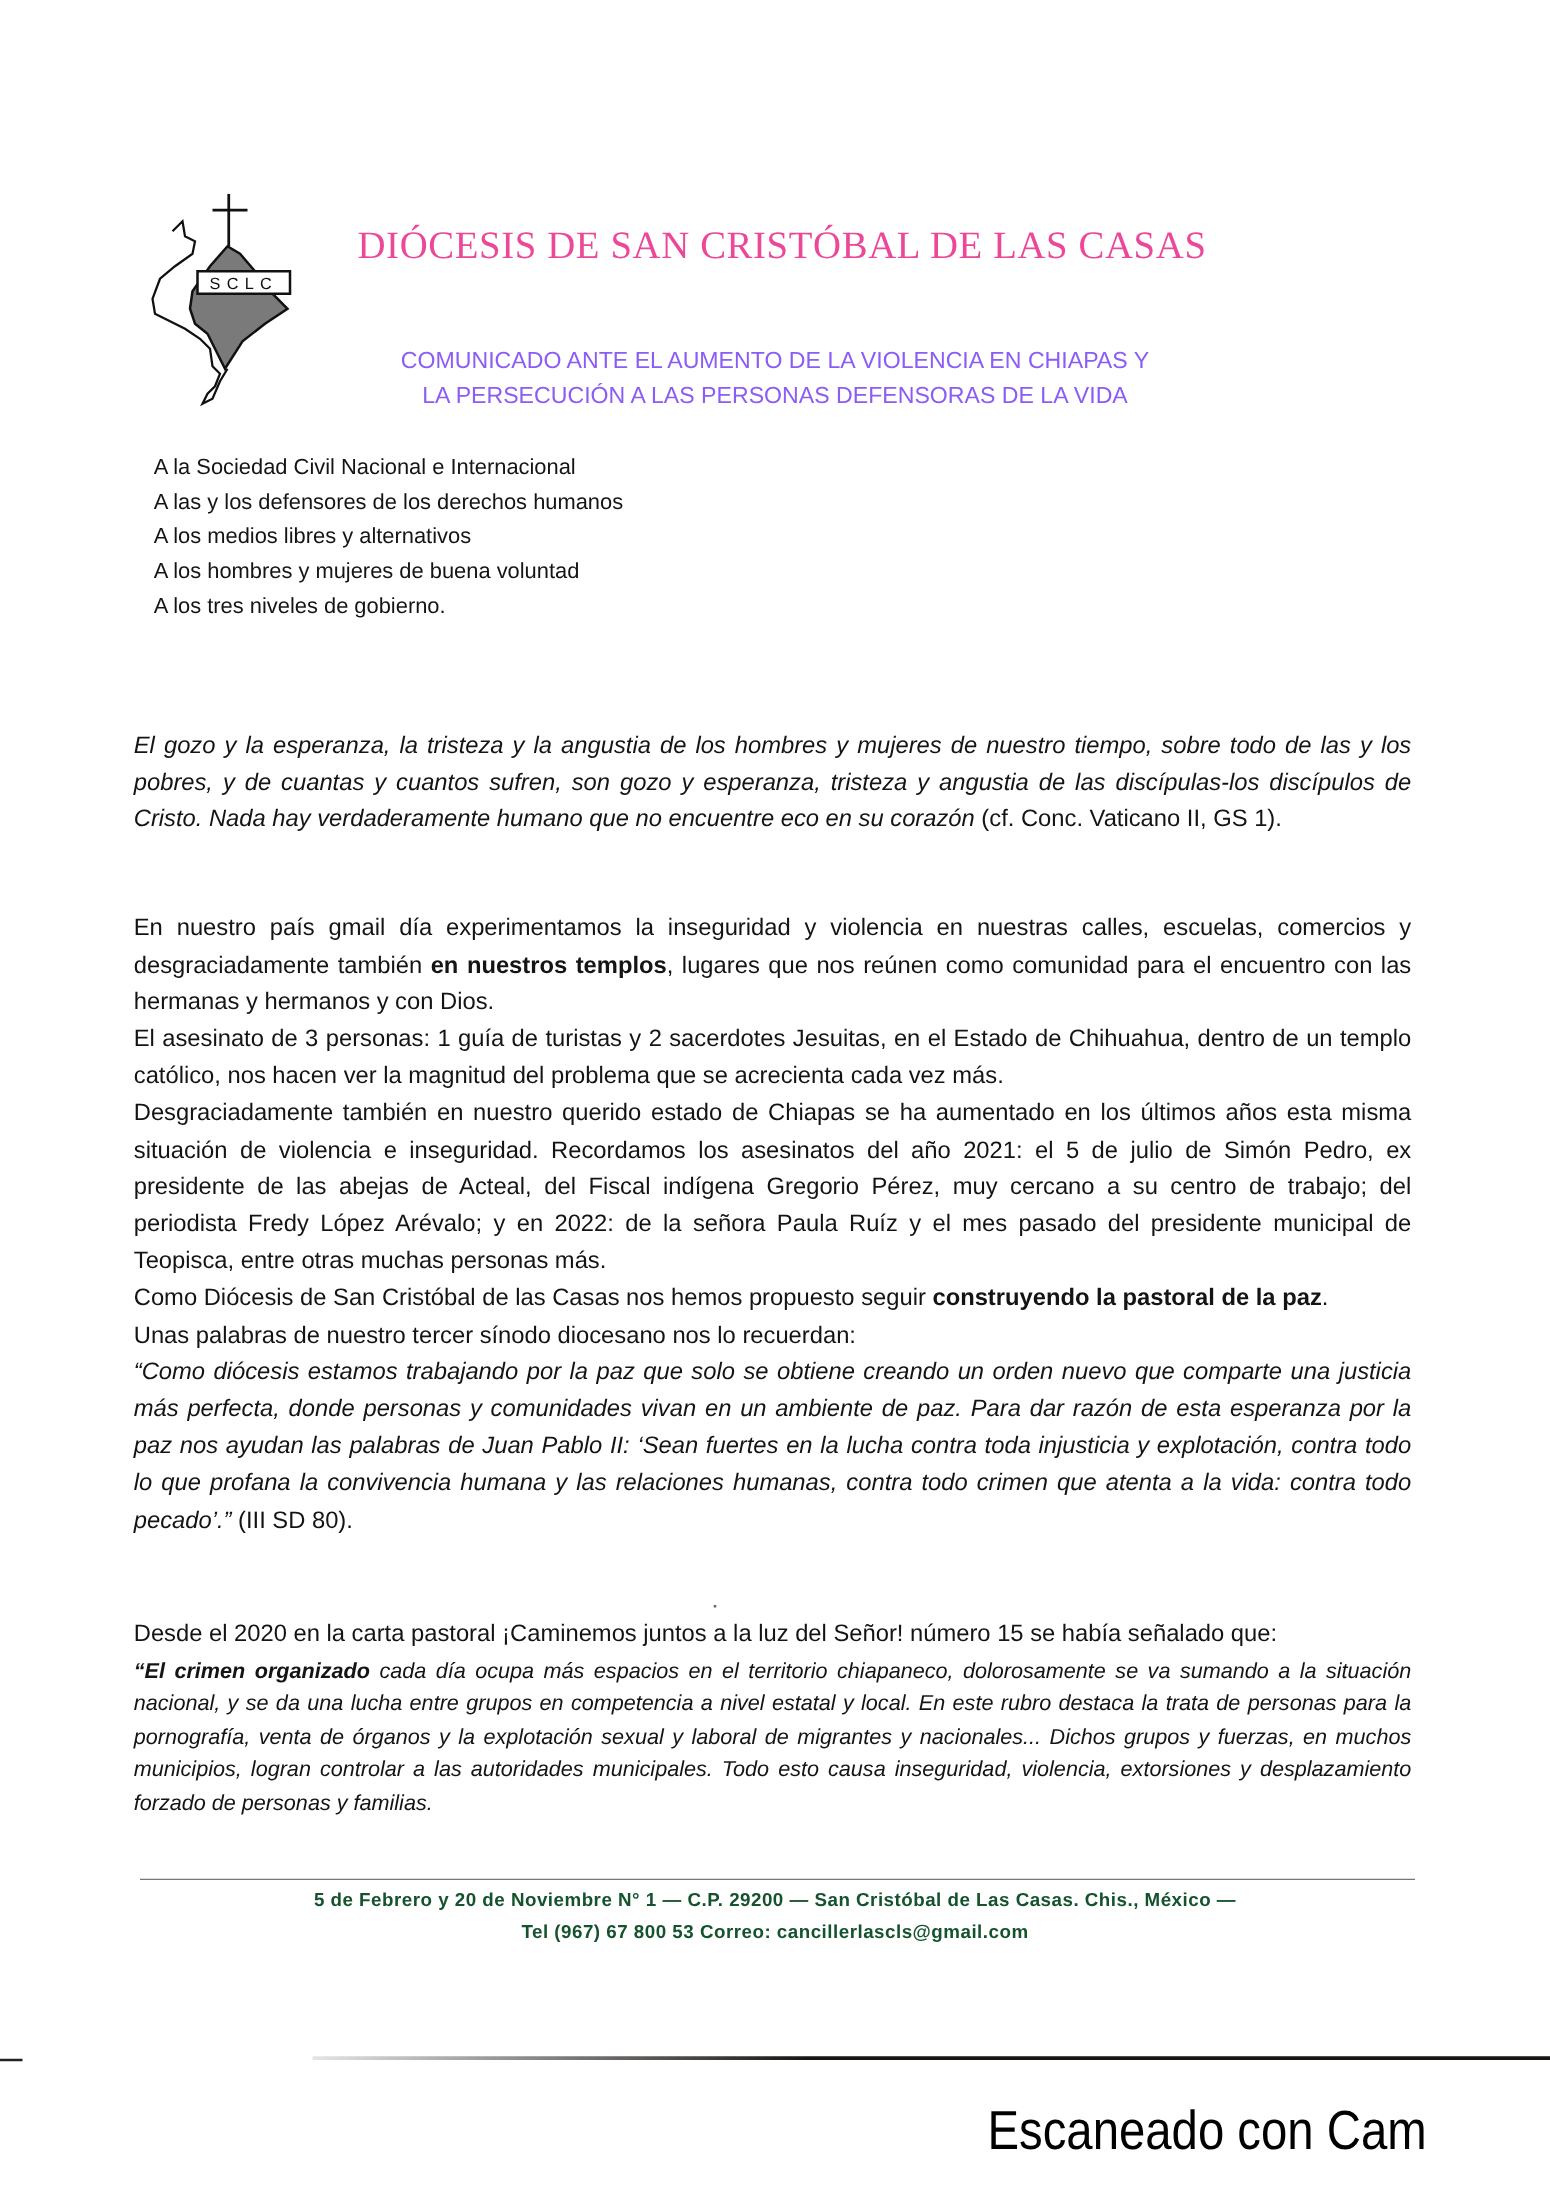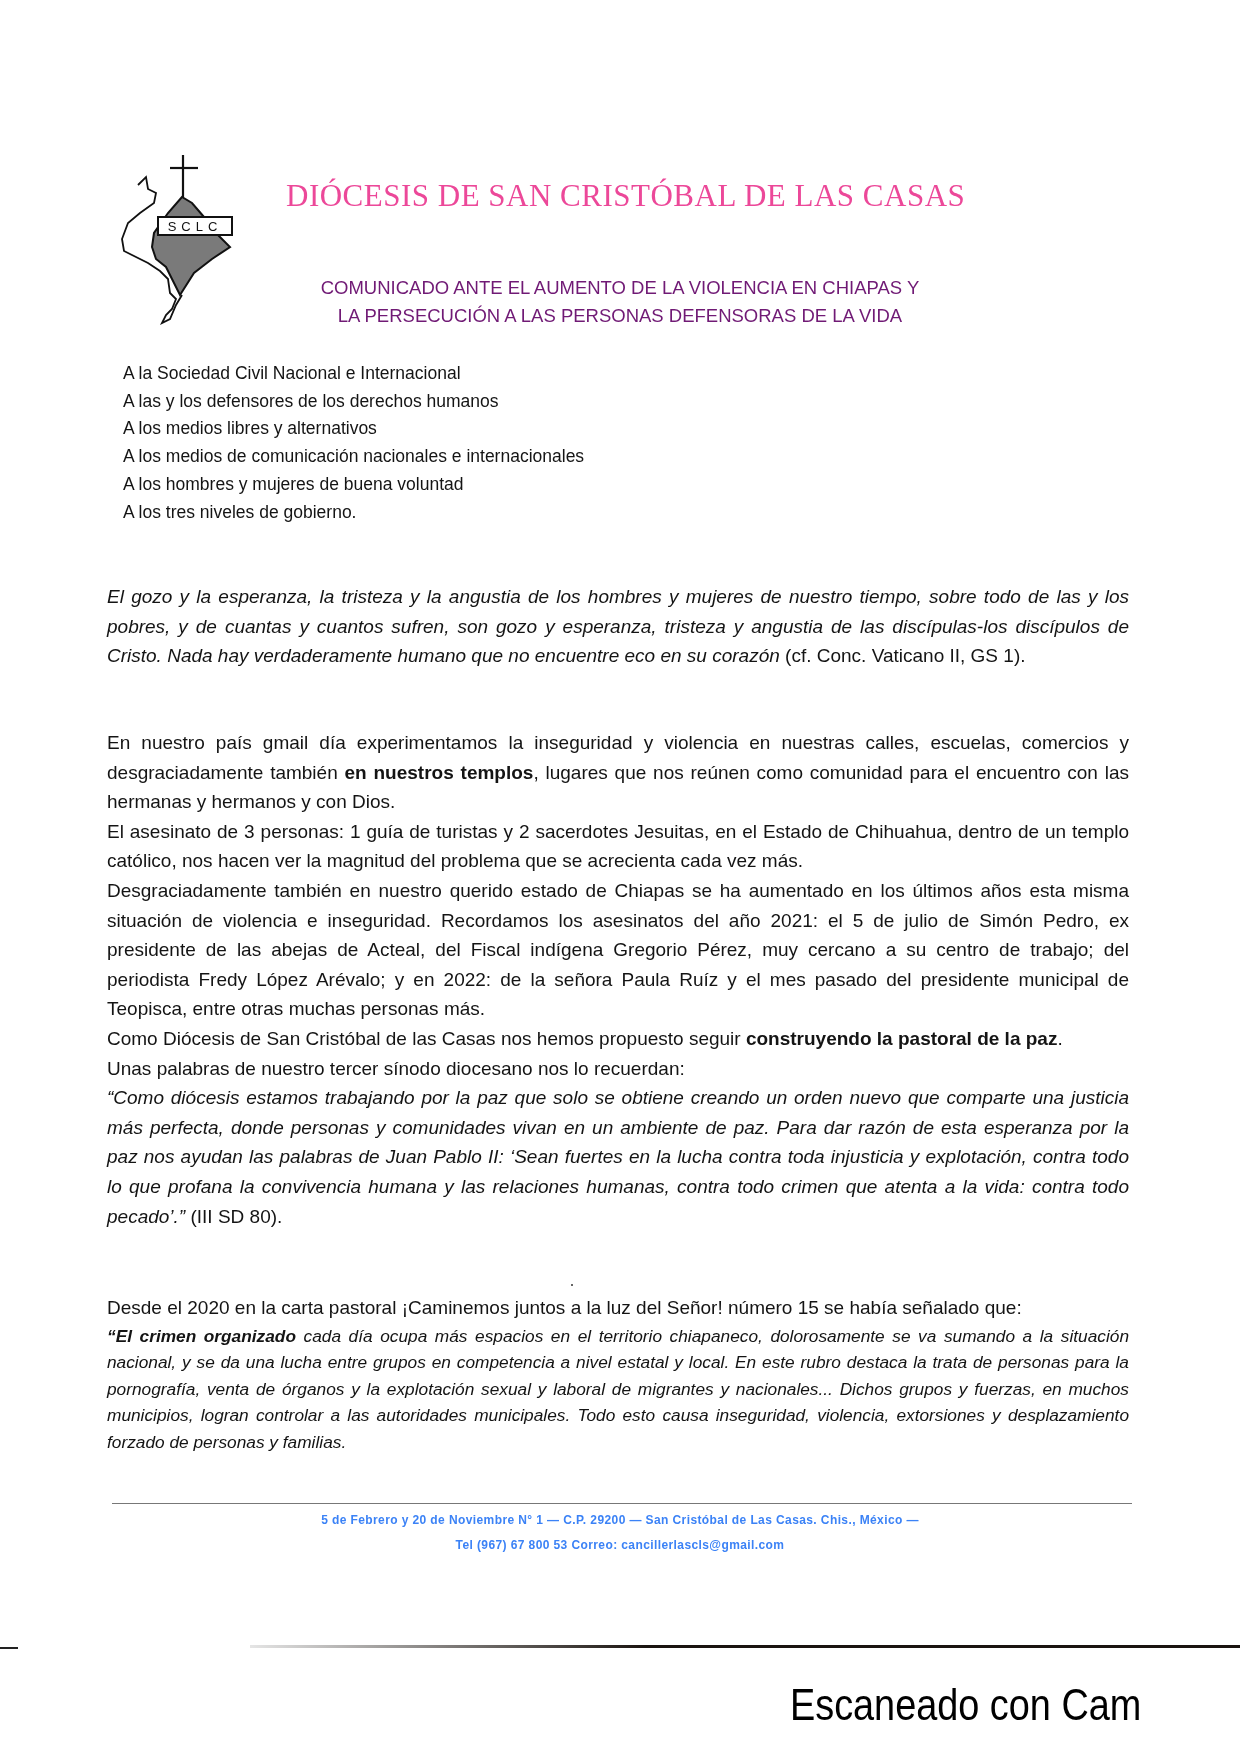--- a/index.html
+++ b/index.html
@@ -1,31 +1,31 @@
 <!DOCTYPE html>
 <html><head>
 <meta charset="utf-8">
 <style>
   html,body{margin:0;padding:0;background:#ffffff;}
   body{width:1240px;height:1755px;position:relative;overflow:hidden;font-family:"Liberation Sans Narrow","Liberation Sans",sans-serif;color:#141414;}
   .logo{position:absolute;left:118px;top:155px;width:140px;height:170px;}
   .title{position:absolute;left:286px;top:178px;font-family:"Liberation Serif",serif;font-size:31px;letter-spacing:0.5px;color:#ec4899;}
-  .subtitle{position:absolute;left:270px;top:274px;width:700px;text-align:center;font-size:18.5px;line-height:28px;color:#701a75;}
+  .subtitle{position:absolute;left:270px;top:274px;width:700px;text-align:center;font-size:18.5px;line-height:28px;color:#8b5cf6;}
   .recipients{position:absolute;left:107px;top:360px;font-size:17.5px;line-height:27.7px;}
   .recipients div{white-space:nowrap;margin-left:16px;}
   .para{position:absolute;left:107px;width:1022px;font-size:19px;line-height:29.6px;text-align:justify;}
   .para p{margin:0;}
   .ital{font-style:italic;}
   .p1{top:582px;}
   .p2{top:728px;}
   .p3{top:1293px;}
   .quote2{font-size:17.3px;line-height:26.5px;}
   b{font-weight:bold;}
   .rule{position:absolute;left:112px;top:1503px;width:1020px;height:1px;background:#777;}
-  .footer{position:absolute;left:100px;top:1508px;width:1040px;text-align:center;font-size:12px;line-height:25px;font-weight:bold;letter-spacing:0.4px;color:#3b82f6;}
+  .footer{position:absolute;left:100px;top:1508px;width:1040px;text-align:center;font-size:15px;line-height:25px;font-weight:bold;letter-spacing:0.4px;color:#14532d;}
   .edge{position:absolute;left:0;top:1645px;width:1240px;height:6px;}
   .edge-line{position:absolute;left:250px;top:0;width:990px;height:3px;background:linear-gradient(90deg,rgba(0,0,0,0.1),#1a1410 40%,#1a1410);}
   .edge-left{position:absolute;left:0;top:2px;width:18px;height:2px;background:#222;}
   .watermark{position:absolute;left:790px;top:1680px;font-family:"Liberation Sans",sans-serif;font-size:44px;transform:scaleX(0.86);transform-origin:left;white-space:nowrap;color:#000;}
   .dot{position:absolute;left:571px;top:1284px;width:2px;height:2px;background:#666;}
 </style>
 </head>
 <body>
 
 <svg class="logo" viewBox="0 0 140 170" xmlns="http://www.w3.org/2000/svg">
@@ -43,21 +43,20 @@
 
 <div class="subtitle">
   <div>COMUNICADO ANTE EL AUMENTO DE LA VIOLENCIA EN CHIAPAS Y</div>
   <div>LA PERSECUCIÓN A LAS PERSONAS DEFENSORAS DE LA VIDA</div>
 </div>
 
 <div class="recipients">
   <div>A la Sociedad Civil Nacional e Internacional</div>
   <div>A las y los defensores de los derechos humanos</div>
   <div>A los medios libres y alternativos</div>
-  <div>A los medios de comunicación nacionales e internacionales</div>
   <div>A los hombres y mujeres de buena voluntad</div>
   <div>A los tres niveles de gobierno.</div>
 </div>
 
 <div class="para p1">
   <p><span class="ital">El gozo y la esperanza, la tristeza y la angustia de los hombres y mujeres de nuestro tiempo, sobre todo de las y los pobres, y de cuantas y cuantos sufren, son gozo y esperanza, tristeza y angustia de las discípulas-los discípulos de Cristo. Nada hay verdaderamente humano que no encuentre eco en su corazón</span><span> (cf. Conc. Vaticano II, GS 1).</span></p>
 </div>
 
 <div class="para p2">
   <p><span>En nuestro país gmail día experimentamos la inseguridad y violencia en nuestras calles, escuelas, comercios y desgraciadamente también </span><b>en nuestros templos</b><span>, lugares que nos reúnen como comunidad para el encuentro con las hermanas y hermanos y con Dios.</span></p>

